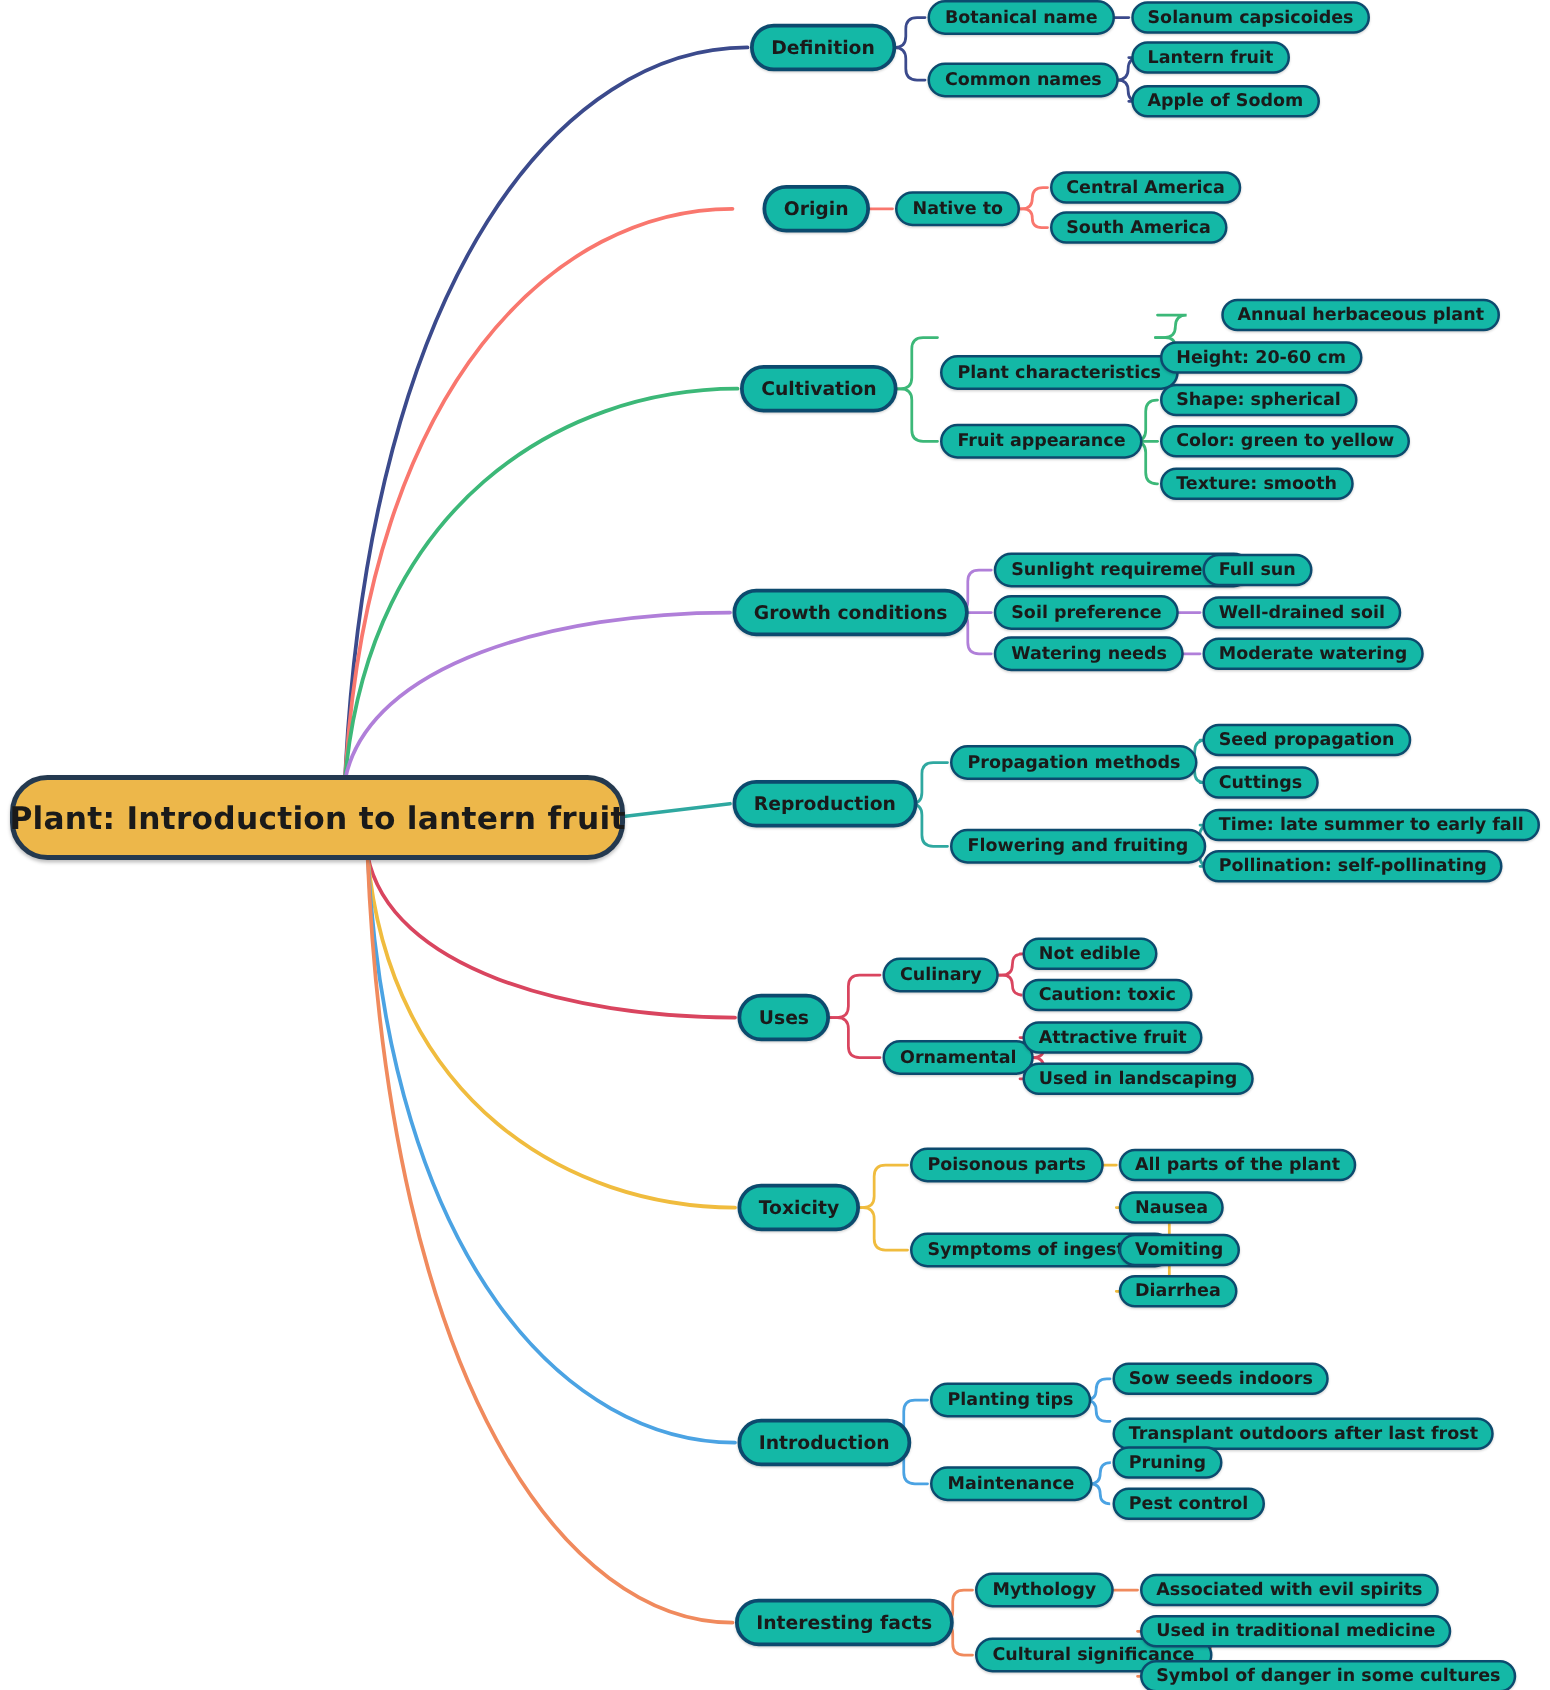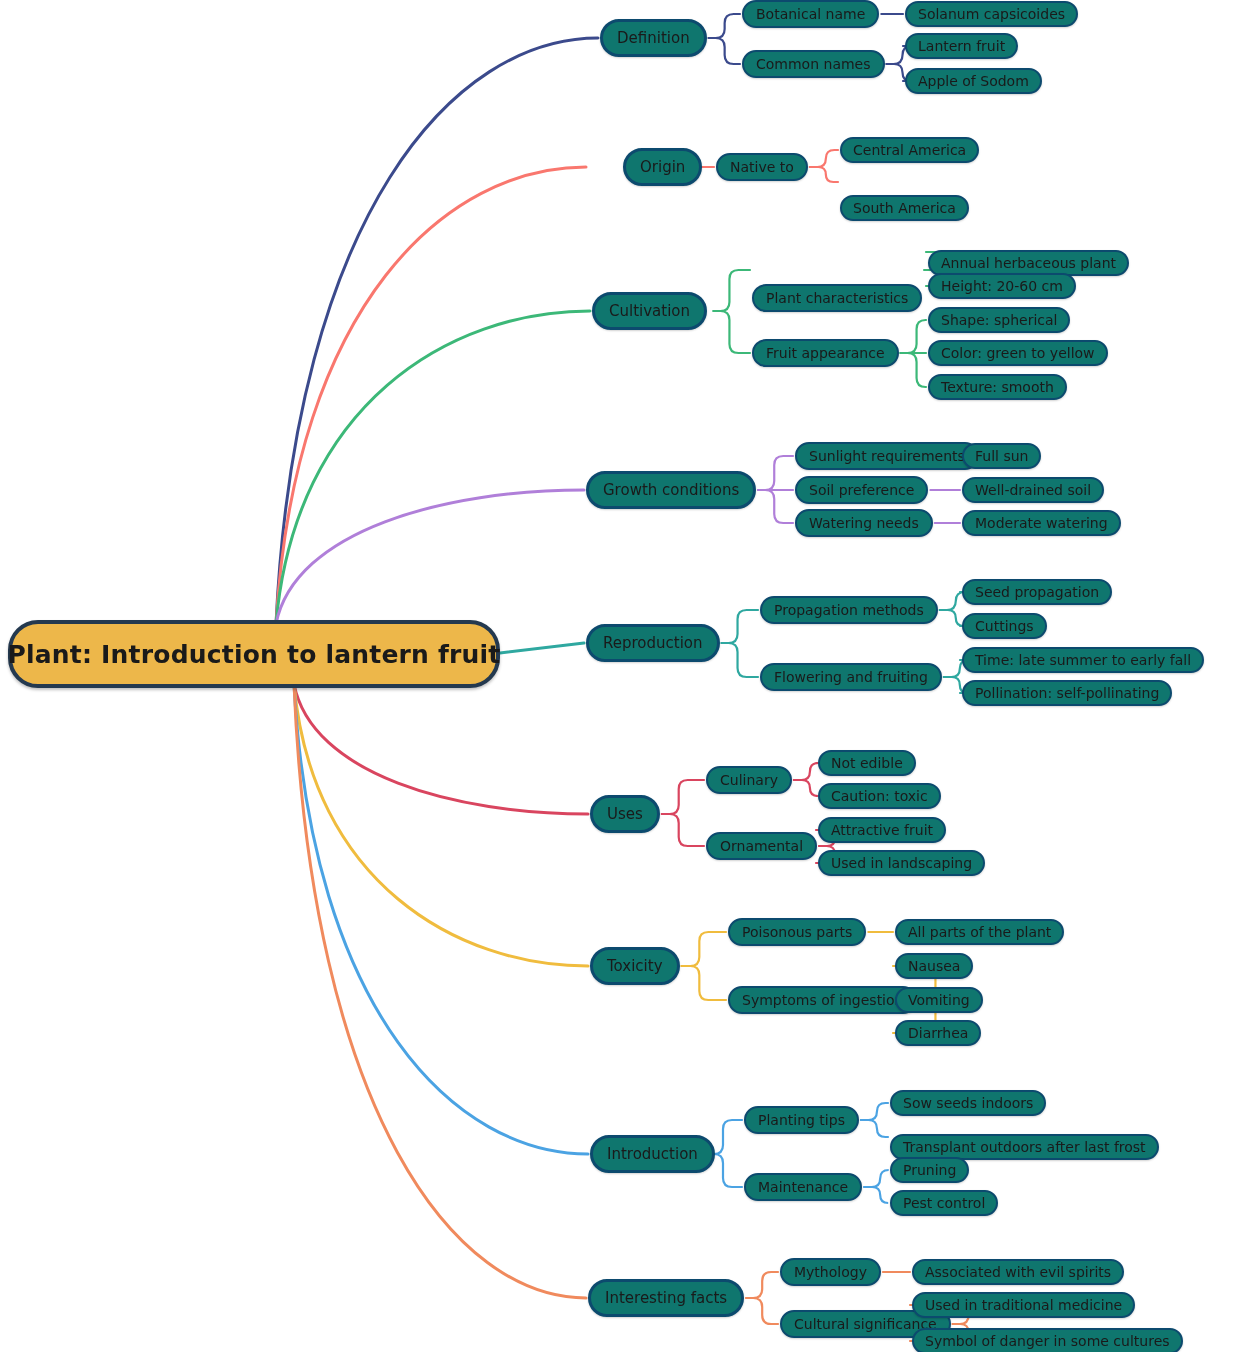--- a/index.html
+++ b/index.html
@@ -6,27 +6,28 @@
   body{
     width:1240px;height:1352px;position:relative;overflow:hidden;
     font-family:"DejaVu Sans","Liberation Sans",sans-serif;
   }
   #canvas{position:absolute;left:0;top:0;width:1240px;height:1352px;}
   svg#links{position:absolute;left:0;top:0;width:1240px;height:1352px;pointer-events:none;}
   .node{
     position:absolute;
     box-sizing:border-box;
     display:flex;align-items:center;justify-content:center;
-    background:#0f766e;
+    background:#14b8a6;
     border:6px solid #0c4a6e;
     border-radius:999px;
     color:#1a1a1a;
     white-space:nowrap;
     line-height:1;
     transform:translateY(-50%);
+    font-weight:bold;
   }
   .node.root{
     background:#edb74a;
     border:4px solid #24394f;
     border-radius:30px;
     font-size:25px;
     font-weight:bold;
     letter-spacing:.2px;
     box-shadow:0 2px 3px rgba(0,0,0,.25);
   }
@@ -100,27 +101,27 @@
       <path d="M 952.6875 1324 L 959.6875 1324 Q 968.6875 1324 968.6875 1315 L 968.6875 1314 Q 968.6875 1305 977.6875 1305 L 910 1305" fill="none" stroke="#f08a5d" stroke-width="2.2" stroke-linecap="round"></path>
       <path d="M 952.6875 1324 L 960.1875 1324 Q 968.6875 1324 968.6875 1332.5 L 968.6875 1332.5 Q 968.6875 1341 977.1875 1341 L 910 1341" fill="none" stroke="#f08a5d" stroke-width="2.2" stroke-linecap="round"></path>
     </svg>
   <div id="nodes">
       <div class="node lvl1" style="left: 600px; top: 38px;">Definition</div>
       <div class="node lvl2" style="left: 742px; top: 14px;">Botanical name</div>
       <div class="node lvl3" style="left: 905px; top: 14px;">Solanum capsicoides</div>
       <div class="node lvl2" style="left: 742px; top: 64px;">Common names</div>
       <div class="node lvl3" style="left: 905px; top: 46px;">Lantern fruit</div>
       <div class="node lvl3" style="left: 905px; top: 81px;">Apple of Sodom</div>
-      <div class="node lvl1" style="left: 623px; top: 167px;">Origin</div>
+      <div class="node lvl1" style="left: 610px; top: 167px;">Origin</div>
       <div class="node lvl2" style="left: 716px; top: 167px;">Native to</div>
       <div class="node lvl3" style="left: 840px; top: 150px; text-align: center;">Central America</div>
-      <div class="node lvl3" style="left: 840px; top: 182px; margin-top: 26px;">South America</div>
+      <div class="node lvl3" style="left: 840px; top: 182px;">South America</div>
       <div class="node lvl1" style="left: 592px; top: 311px;">Cultivation</div>
       <div class="node lvl2" style="left: 752px; top: 270px; margin-top: 28px;">Plant characteristics</div>
-      <div class="node lvl3" style="left: 928px; top: 252px; margin-top: 11px;">Annual herbaceous plant</div>
+      <div class="node lvl3" style="left: 977px; top: 252px;">Annual herbaceous plant</div>
       <div class="node lvl3" style="left: 928px; top: 286px;">Height: 20-60 cm</div>
       <div class="node lvl2" style="left: 752px; top: 353px;">Fruit appearance</div>
       <div class="node lvl3" style="left: 928px; top: 320px;">Shape: spherical</div>
       <div class="node lvl3" style="left: 928px; top: 353px;">Color: green to yellow</div>
       <div class="node lvl3" style="left: 928px; top: 387px;">Texture: smooth</div>
       <div class="node lvl1" style="left: 586px; top: 490px;">Growth conditions</div>
       <div class="node lvl2" style="left: 795px; top: 456px;">Sunlight requirements</div>
       <div class="node lvl3" style="left: 962px; top: 456px;">Full sun</div>
       <div class="node lvl2" style="left: 795px; top: 490px;">Soil preference</div>
       <div class="node lvl3" style="left: 962px; top: 490px;">Well-drained soil</div>

